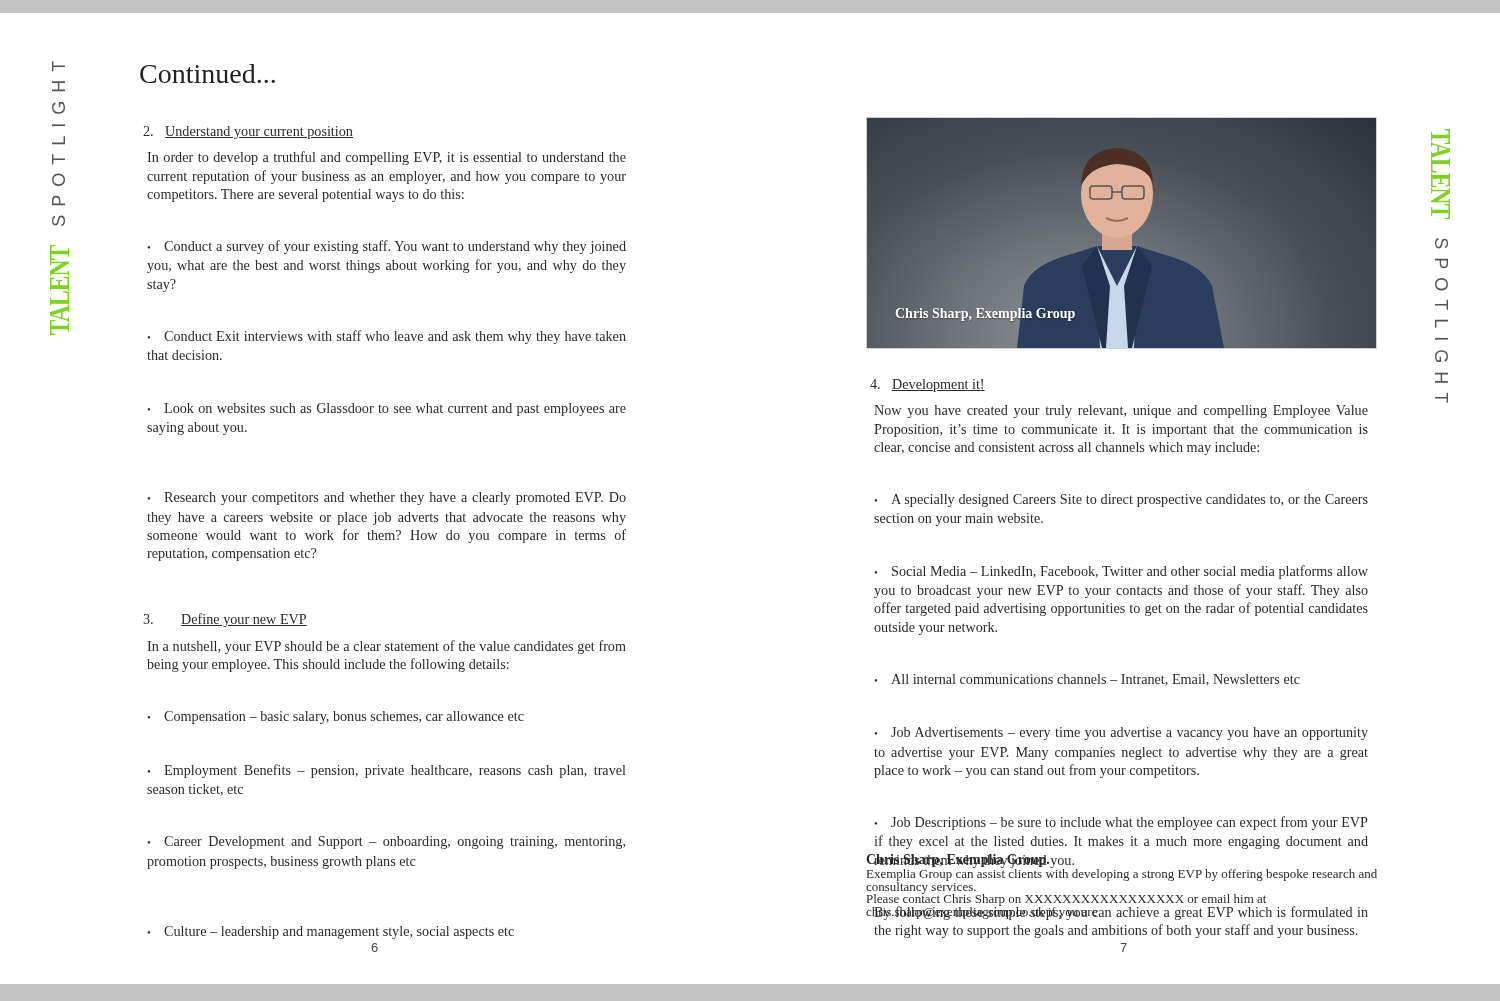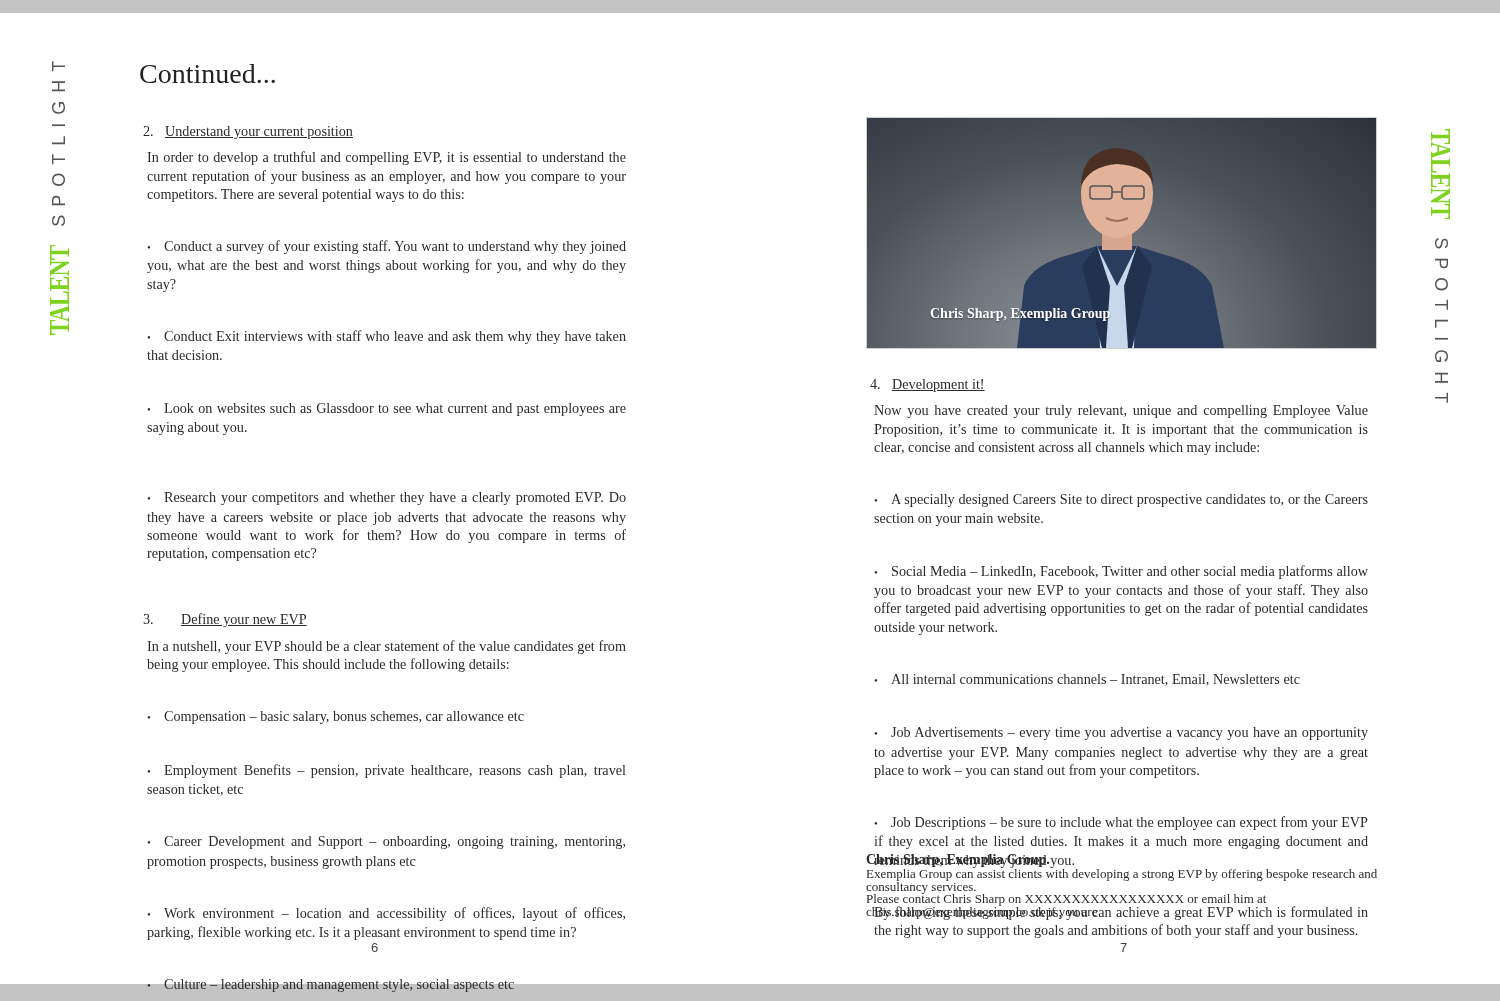--- a/index.html
+++ b/index.html
@@ -45,21 +45,20 @@
     .photo {
       position: absolute; left: 866px; top: 117px; width: 509px; height: 230px;
       background: radial-gradient(ellipse at 42% 95%, #8e9398 0%, #6e747a 30%, #4a5058 60%, #2c323b 100%);
       border: 1px solid #d0d0d0; overflow: hidden;
     }
     .person { position: absolute; left: 135px; top: 18px; width: 230px; height: 212px; }
     .caption {
       position: absolute; left: 28px; top: 188px; color: #ffffff;
       font-family: "Liberation Serif", serif; font-size: 14px; font-weight: bold;
       text-shadow: 0 1px 2px rgba(0,0,0,0.4);
-      margin-left: 35px;
     }
 
     .signoff { position: absolute; left: 866px; top: 852px; width: 515px; font-family: "Liberation Serif", serif; }
     .signoff .name { font-size: 14px; font-weight: bold; line-height: 16px; }
     .signoff .small { font-size: 13px; line-height: 12.5px; }
     .signoff .small.last { margin-top: 6px; }
 
     .page-num { position: absolute; top: 940px; font-family: "Liberation Sans", sans-serif; font-size: 13px; color: #444; }
   </style>
 </head>
@@ -99,21 +98,20 @@
     <span class="num wide">3.</span><span>Define your new EVP</span>
   </div>
   <p>In a nutshell, your EVP should be a clear statement of the value candidates get from being your employee.  This should include the following details:</p>
   <div class="gap"></div>
   <p class="bullet">Compensation – basic salary, bonus schemes, car allowance etc</p>
   <div class="gap"></div>
   <p class="bullet">Employment Benefits – pension, private healthcare, reasons cash plan, travel season ticket, etc</p>
   <div class="gap"></div>
   <p class="bullet">Career Development and Support – onboarding, ongoing training, mentoring, promotion prospects, business growth plans etc</p>
   <div class="gap"></div>
-  <p class="bullet">Work environment – location and accessibility of offices, layout of offices, parking, flexible working etc.  Is it a pleasant environment to spend time in?</p>
   <div class="gap"></div>
   <p class="bullet">Culture – leadership and management style, social aspects etc</p>
 </div>
 
 <div class="page-num" style="left:371px">6</div>
 
 <div class="photo">
   <svg class="person" viewBox="0 0 230 212">
 
     <path d="M15 212 L22 150 Q30 128 70 118 L95 110 L135 110 L160 118 Q200 128 210 150 L222 212 Z" fill="#2b3d5e"></path>

